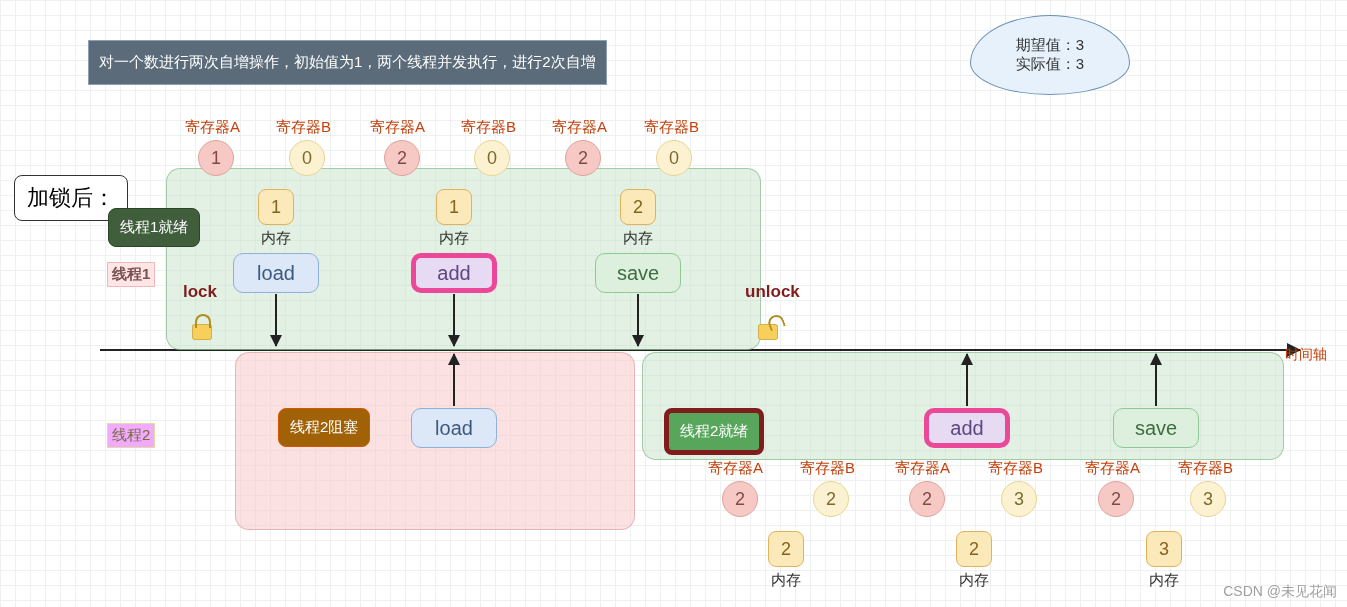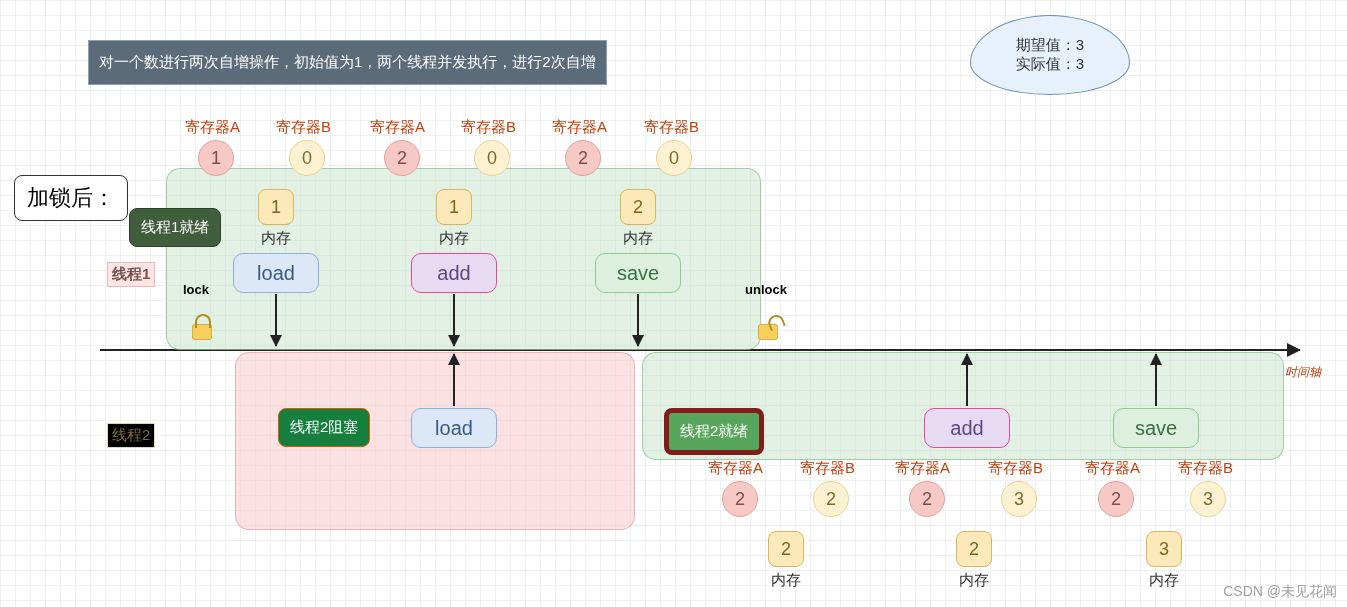--- a/index.html
+++ b/index.html
@@ -52,21 +52,21 @@
     border-radius: 8px;
     padding: 7px 12px;
     font-size: 22px;
   }
   .lane-label {
     position: absolute;
     font-size: 15px;
     padding: 2px 4px;
   }
   .lane1 { background: #ffe5e5; border: 1px solid #f0b8b8; color: #7a5151; }
-  .lane2 { background: #000000; border: 1px solid #e8d8a1; color: #7a6a40; }
+  .lane2 { background: #f0abfc; border: 1px solid #e8d8a1; color: #7a6a40; }
 
   .panel {
     position: absolute;
     border-radius: 14px;
   }
   .panel-green { background: rgba(190,225,193,0.45); border: 1px solid rgba(120,180,125,0.6); }
   .panel-red   { background: rgba(247,195,195,0.50); border: 1px solid rgba(222,150,150,0.6); }
 
   .reg-label {
     position: absolute;
@@ -74,23 +74,23 @@
     color: #c2410c;
     white-space: nowrap;
   }
   .mem-label {
     position: absolute;
     font-size: 15px;
     color: #333;
   }
   .little {
     position:absolute;
-    font-size:13px;
+    font-size:17px;
     font-weight:bold;
-    color:#000000;
+    color:#7f1d1d;
   }
   .circle {
     position: absolute;
     width: 36px;
     height: 36px;
     border-radius: 50%;
     display: flex;
     align-items: center;
     justify-content: center;
     font-size: 18px;
@@ -114,33 +114,33 @@
     position: absolute;
     width: 86px;
     height: 40px;
     border-radius: 10px;
     display: flex;
     align-items: center;
     justify-content: center;
     font-size: 20px;
   }
   .op-blue   { background: #dce8f7; border: 1px solid #8eb0d9; color: #3c5a80; }
-  .op-purple { background: #e6dbf2; border: 1px solid #ec4899; color: #5e4680; }
+  .op-purple { background: #e6dbf2; border: 5px solid #ec4899; color: #5e4680; }
   .op-green  { background: #dcf0dd; border: 1px solid #8ec993; color: #3f6d43; }
 
   .tag {
     position: absolute;
     border-radius: 8px;
     font-size: 15px;
     color: #fff;
     padding: 9px 11px;
   }
   .tag-darkgreen { background: #405d3c; border: 1px solid #2c4528; }
   .tag-green     { background: #57a65c; border: 5px solid #7f1d1d; }
-  .tag-orange    { background: #15803d; border: 1px solid #d85700; }
+  .tag-orange    { background: #a16207; border: 1px solid #d85700; }
 
   .axis {
     position: absolute;
     top: 349px;
     left: 100px;
     width: 1200px;
     height: 2px;
     background: #222;
   }
   .axis::after {
@@ -219,30 +219,30 @@
   <div><span>期望值：</span><span>3</span></div>
   <div><span>实际值：</span><span>3</span></div>
 </div>
 
 <div class="heading" style="left:14px; top:175px;">加锁后：</div>
 
 <div class="lane-label lane1" style="left:107px; top:262px;font-weight:bold;">线程1</div>
 <div class="lane-label lane2" style="left:107px; top:423px;">线程2</div>
 
 <div class="axis"></div>
-<div class="reg-label" style="left:1285px; top:364px; font-size:12px;font-style:italic;">时间轴</div>
+<div class="reg-label" style="left:1285px; top:346px; font-size:14px;">时间轴</div>
 
 <div class="panel panel-green" style="left:166px; top:168px; width:595px; height:182px;"></div>
 
 <div class="little" style="left:183px; top:282px;">lock</div>
 <div class="lock lock-locked" style="left:192px; top:324px;"></div>
 <div class="little" style="left:745px; top:282px;">unlock</div>
 <div class="lock lock-unlocked" style="left:758px; top:324px;"></div>
 
-<div class="tag tag-darkgreen" style="left:129px; top:208px;text-align:right;">线程1就绪</div>
+<div class="tag tag-darkgreen" style="left:108px; top:208px;text-align:right;">线程1就绪</div>
 
 <div class="reg-label" style="left:185px; top:118px;">寄存器A</div>
 <div class="reg-label" style="left:276px; top:118px;">寄存器B</div>
 <div class="circle circle-red" style="left:198px; top:140px;">1</div>
 <div class="circle circle-yellow" style="left:289px; top:140px;">0</div>
 <div class="square" style="left:258px; top:189px;">1</div>
 <div class="mem-label" style="left:261px; top:229px;">内存</div>
 <div class="opbox op-blue" style="left:233px; top:253px;">load</div>
 <div class="arrow-down" style="left:275px; top:294px; height:52px;"></div>
 

